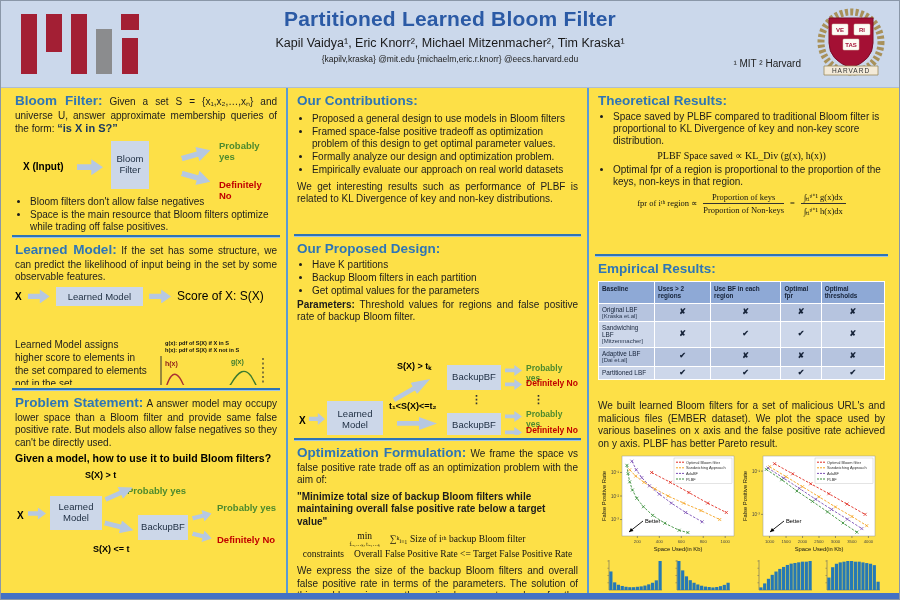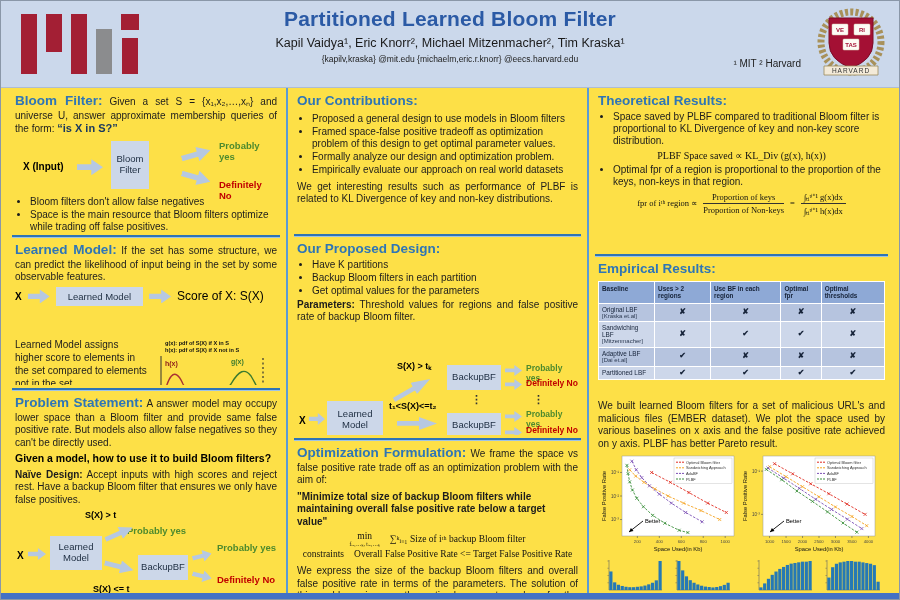--- a/index.html
+++ b/index.html
@@ -167,22 +167,20 @@
             <text x="112" y="86" font-size="6.5" font-weight="bold" fill="#111" text-anchor="middle">1.0</text>
           </svg>
         </div>
       </div>
       <div class="rule"></div>
 
       <div class="sec">
         <p><span class="h">Problem Statement:</span>
            <span>A answer model may occupy lower space than a Bloom filter and provide same false positive rate. But models also allow false negatives so they can't be directly used.</span></p>
         <p class="qbold">Given a model, how to use it to build Bloom filters?</p>
-        <p><b>Naïve Design:</b>
-           <span>Accept inputs with high scores and reject rest. Have a backup Bloom filter that ensures we only have false positives.</span></p>
         <div class="diag" style="height:96px;margin-top:4px;">
           <div class="dlbl" style="left:70px;top:0;">S(X) &gt; t</div>
           <div class="yes" style="position:absolute;left:112px;top:15px;">Probably yes</div>
           <div class="dlbl" style="left:2px;top:40px;font-size:10px;">X</div>
           <div class="barrow" style="left:13px;top:38px;width:18px;height:12px;"></div>
           <div class="dbox" style="left:35px;top:26px;width:52px;height:34px;">Learned Model</div>
           <div class="barrow" style="left:89px;top:17px;width:30px;height:13px;transform:rotate(-24deg);"></div>
           <div class="barrow" style="left:89px;top:50px;width:30px;height:13px;transform:rotate(14deg);"></div>
           <div class="dbox" style="left:123px;top:45px;width:50px;height:25px;">BackupBF</div>
           <div class="barrow" style="left:177px;top:40px;width:20px;height:12px;transform:rotate(-14deg);"></div>

